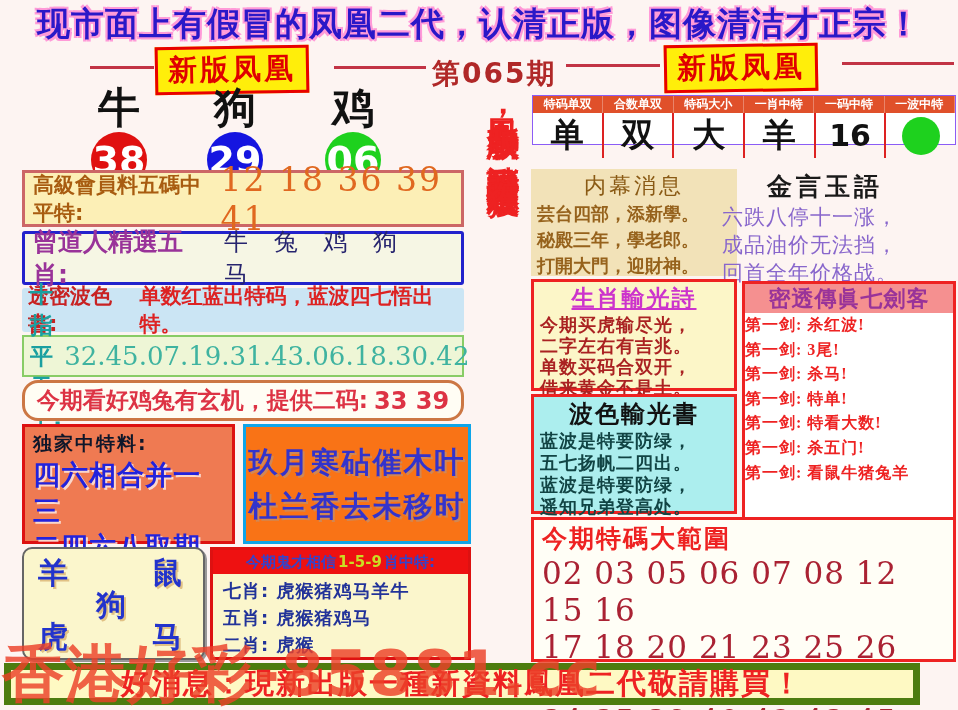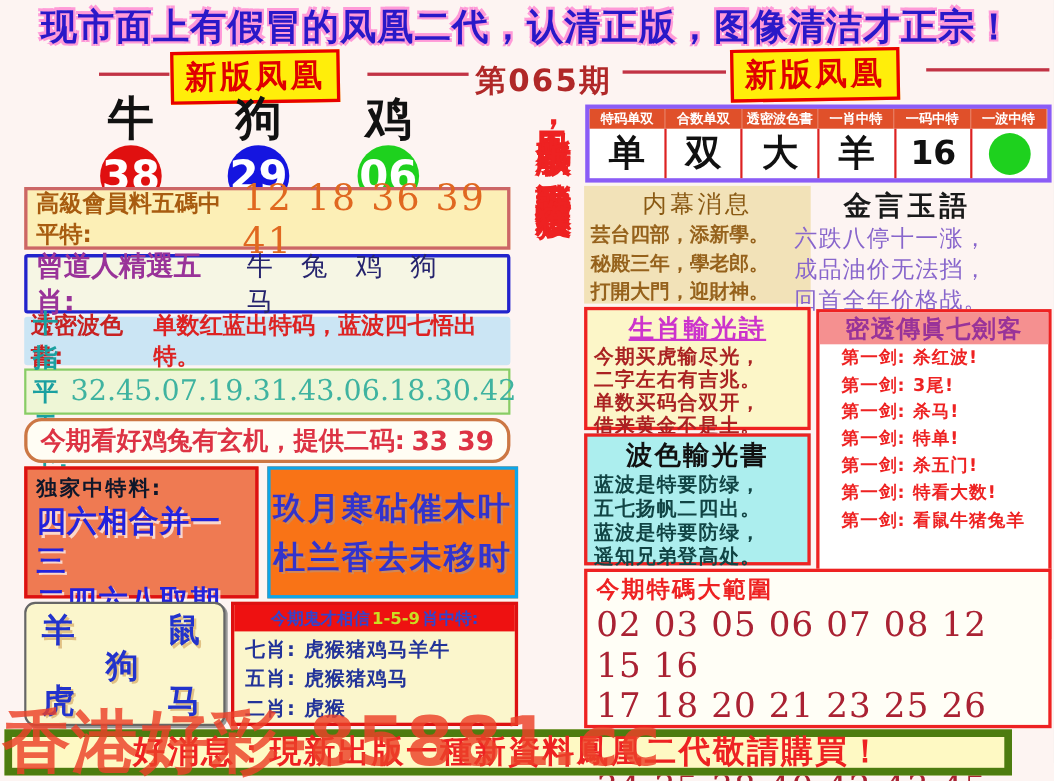--- a/index.html
+++ b/index.html
@@ -69,22 +69,22 @@
   .xiao .hdr .p3{color:#3344cc;}
   .xiao .rows{padding:3px 10px;}
   .xiao .r{color:#223399;font-size:18px;font-weight:bold;line-height:27px;letter-spacing:1px;}
 
   
   .vslogan{position:absolute;left:480px;top:92px;width:46px;height:570px;
     writing-mode:vertical-rl;text-orientation:upright;
     color:#ee2222;font-size:33px;font-weight:bold;letter-spacing:2px;line-height:46px;}
 
   
-  .ptable{position:absolute;left:532px;top:95px;width:424px;height:71px;box-sizing:border-box;
-    border:4px solid #8b5cf6;background:#fff;display:flex;flex-direction:column;}
+  .ptable{position:absolute;left:532px;top:95px;width:424px;height:50px;box-sizing:border-box;
+    border:1px solid #8b5cf6;background:#fff;display:flex;flex-direction:column;}
   .phead{display:flex;height:21px;background:#e0502a;}
   .phead div{flex:1;color:#fff;font-size:12px;font-weight:bold;display:flex;align-items:center;justify-content:center;
     border-right:1px solid #f4a; border-right:1px solid rgba(255,255,255,.3);}
   .pvals{display:flex;flex:1;}
   .pvals .cell{flex:1;display:flex;align-items:center;justify-content:center;
     border-right:2px solid #dd2222;color:#111;font-size:33px;font-weight:bold;}
   .pvals .cell:last-child{border-right:none;}
   .pvals .num{font-size:30px;font-family:"DejaVu Sans",sans-serif;}
   .wave-dot{width:38px;height:38px;border-radius:50%;background:#1ed11e;}
 
@@ -98,28 +98,28 @@
   .golden .ln{color:#8866cc;font-size:21px;line-height:28px;letter-spacing:1px;}
   .zpoem{position:absolute;left:531px;top:279px;width:206px;height:112px;box-sizing:border-box;
     background:#fcf6c8;border:3px solid #ee2222;padding:1px 6px;}
   .zpoem .ttl{text-align:center;color:#cc33cc;font-size:23px;font-weight:bold;letter-spacing:2px;text-decoration:underline;}
   .zpoem .ln{color:#aa2222;font-size:18px;line-height:21px;font-weight:bold;letter-spacing:1px;}
   .wpoem{position:absolute;left:531px;top:394px;width:206px;height:120px;box-sizing:border-box;
     background:#aceeee;border:3px solid #ee2222;padding:1px 6px;}
   .wpoem .ttl{text-align:center;color:#111;font-size:24px;font-weight:bold;letter-spacing:2px;}
   .wpoem .ln{color:#114444;font-size:18px;line-height:22px;font-weight:bold;letter-spacing:1px;}
   .swords{position:absolute;left:742px;top:281px;width:214px;height:300px;box-sizing:border-box;
-    background:#fff;border:3px solid #ee2222;}
+    background:#fff;border:3px solid #ee2222;font-family:Liberation Serif, serif;}
   .swords .hdr{background:#f59090;height:29px;display:flex;align-items:center;justify-content:center;
     color:#993399;font-size:22px;font-weight:bold;letter-spacing:1px;}
-  .swords .it{color:#ee2222;font-size:16px;font-weight:bold;line-height:24.6px;padding-left:20px;letter-spacing:1px;}
+  .swords .it{color:#ee2222;font-size:16px;font-weight:bold;line-height:24.6px;padding-left:0;letter-spacing:1px;}
 
   .bigrange{position:absolute;left:531px;top:517px;width:425px;height:145px;box-sizing:border-box;
     background:#fffef6;border:3px solid #ee2222;padding:2px 8px;}
-  .bigrange .ttl{color:#ee2222;font-size:21px;font-weight:bold;letter-spacing:2px;}
+  .bigrange .ttl{color:#ee2222;font-size:25px;font-weight:bold;letter-spacing:2px;}
   .bigrange .ln{color:#aa2233;font-size:31px;line-height:37px;font-family:"DejaVu Serif",serif;letter-spacing:1px;}
 
   
   .bottom-banner{position:absolute;left:4px;top:663px;width:916px;height:42px;box-sizing:border-box;
     background:#fef9c3;border:7px solid #4d7c0f;display:flex;align-items:center;justify-content:center;
     color:#ee2222;font-size:29px;font-weight:bold;letter-spacing:2px;}
   .watermark{position:absolute;left:2px;top:632px;width:800px;
     color:rgba(235,65,40,.82);font-size:62px;font-weight:bold;letter-spacing:1px;white-space:nowrap;z-index:5;}
 </style>
 </head>
@@ -200,21 +200,21 @@
       <div class="r"><span>二肖:</span> <span>虎猴</span></div>
     </div>
   </div>
 
   <div class="vslogan">鳳凰全新改版，請彩民長期跟踪定有收獲</div>
 
   <div class="ptable">
     <div class="phead">
       <div>特码单双</div>
       <div>合数单双</div>
-      <div>透密波色書</div>
+      <div>特码大小</div>
       <div>一肖中特</div>
       <div>一码中特</div>
       <div>一波中特</div>
     </div>
     <div class="pvals">
       <div class="cell">单</div>
       <div class="cell">双</div>
       <div class="cell">大</div>
       <div class="cell">羊</div>
       <div class="cell num">16</div>
@@ -253,22 +253,22 @@
     <div class="ln">蓝波是特要防绿，</div>
     <div class="ln">遥知兄弟登高处。</div>
   </div>
 
   <div class="swords">
     <div class="hdr">密透傳眞七劍客</div>
     <div class="it">第一剑: 杀红波!</div>
     <div class="it">第一剑: 3尾!</div>
     <div class="it">第一剑: 杀马!</div>
     <div class="it">第一剑: 特单!</div>
+    <div class="it">第一剑: 特看大数!</div>
     <div class="it">第一剑: 杀五门!</div>
-    <div class="it">第一剑: 特看大数!</div>
     <div class="it">第一剑: 看鼠牛猪兔羊</div>
   </div>
 
   <div class="bigrange">
     <div class="ttl">今期特碼大範圍</div>
     <div class="ln">02 03 05 06 07 08 12 15 16</div>
     <div class="ln">17 18 20 21 23 25 26 27 28</div>
     <div class="ln">34 35 38 40 42 43 45 46 48</div>
   </div>
 

